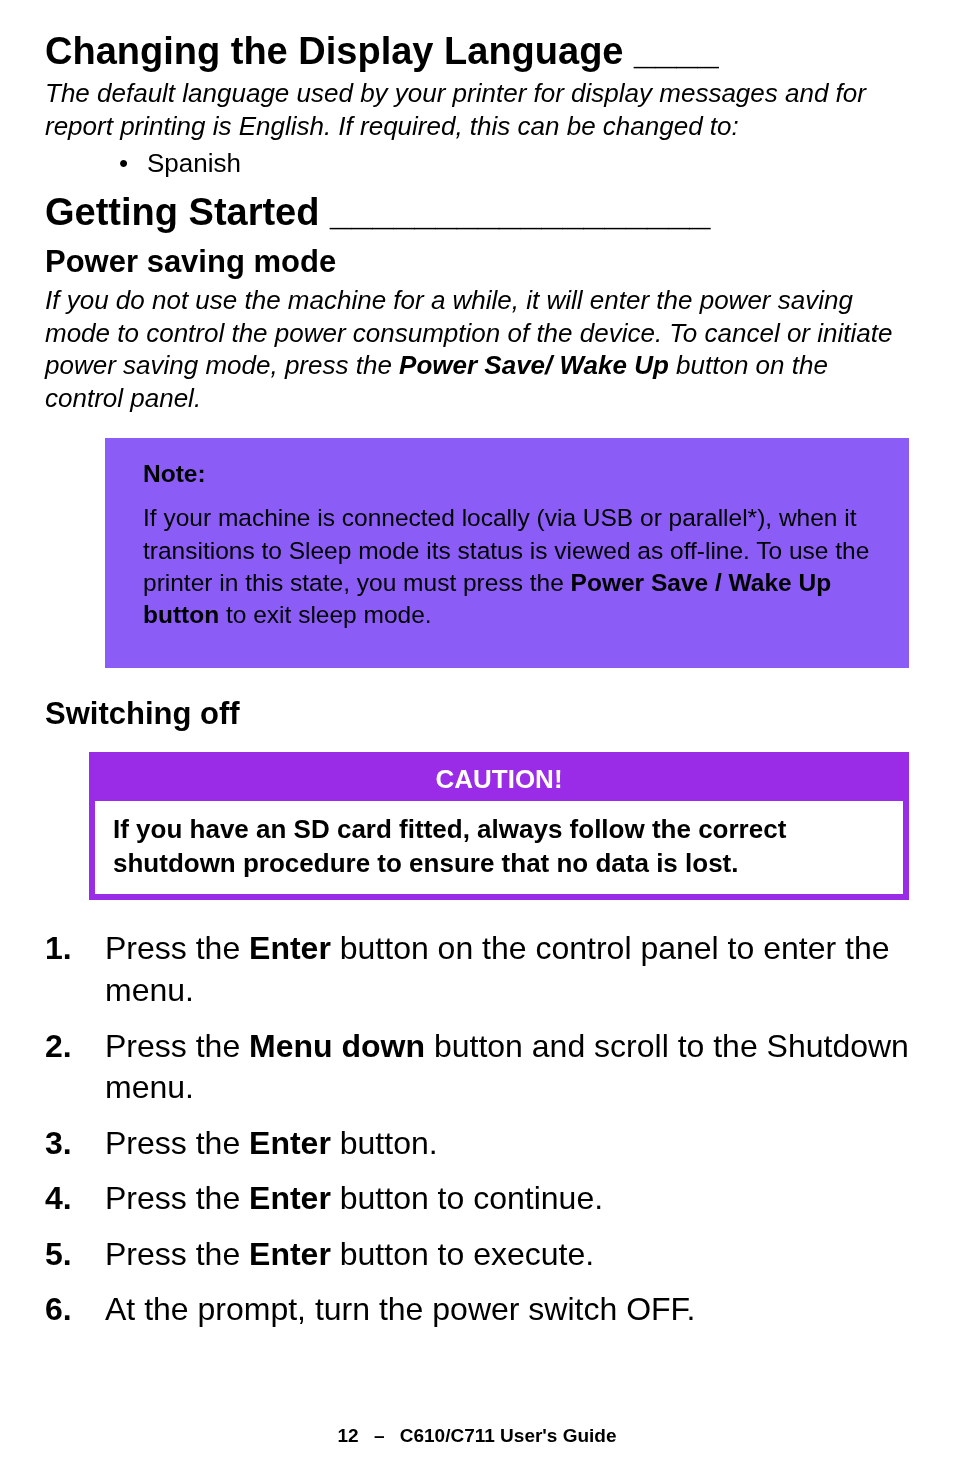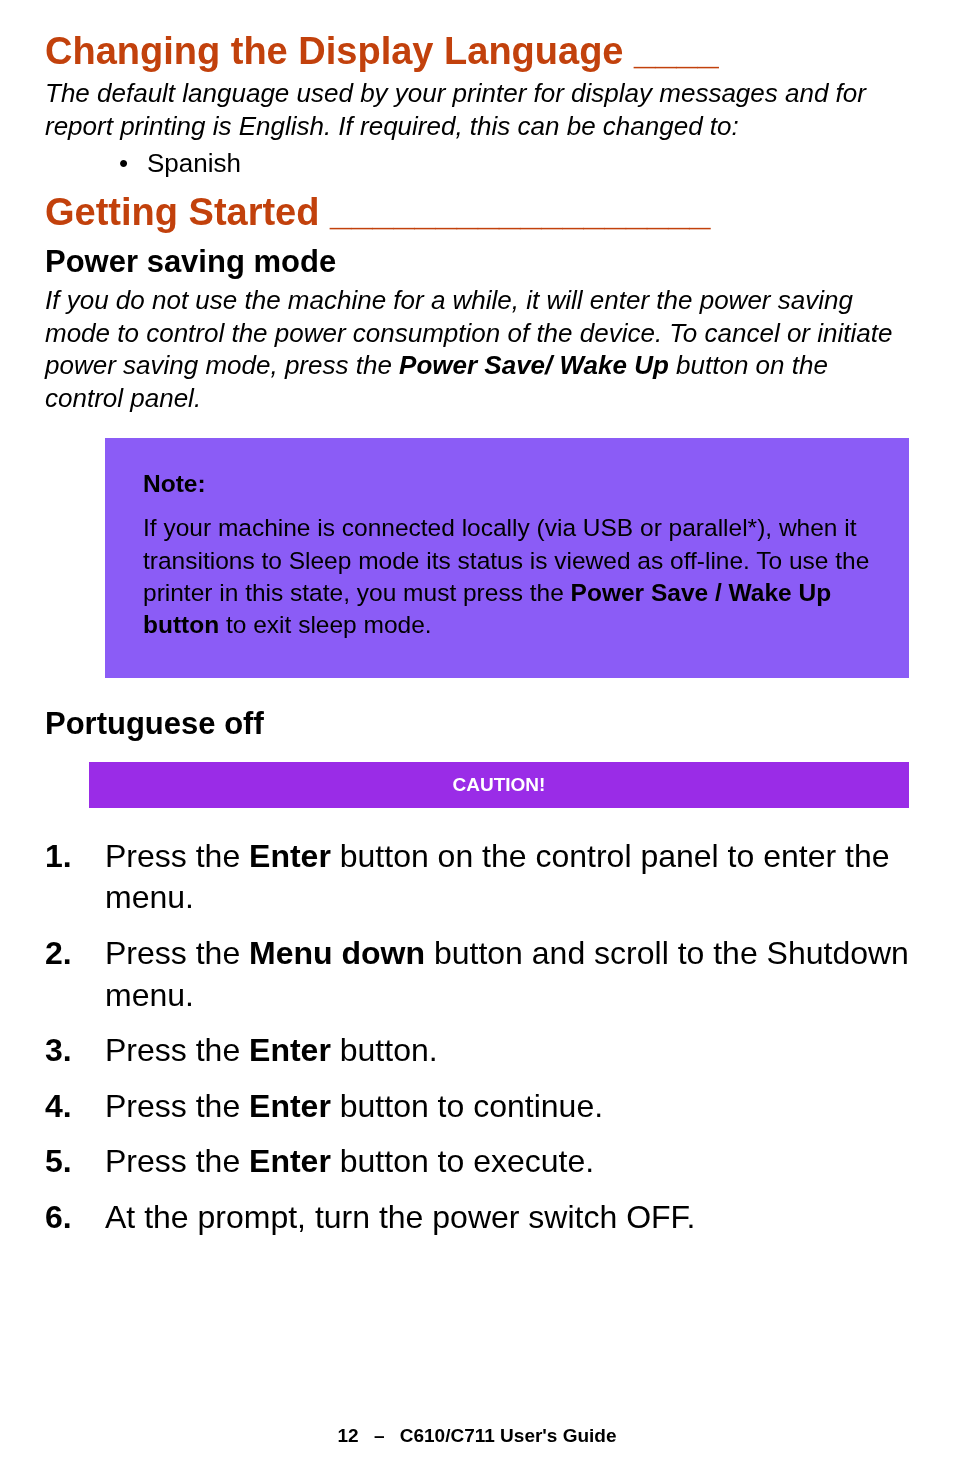--- a/index.html
+++ b/index.html
@@ -6,21 +6,21 @@
   body {
     font-family: Verdana, Geneva, sans-serif;
     width: 954px;
     min-height: 1475px;
     background: #fff;
     padding: 30px 45px 20px 45px;
     color: #000;
     position: relative;
   }
   h1 {
-    color: #c2410c;
+    color: #000000;
     font-size: 38px;
     font-weight: bold;
     margin-bottom: 4px;
     white-space: nowrap;
     overflow: hidden;
   }
   .body-text {
     font-size: 26px;
     line-height: 1.25;
     margin-bottom: 4px;
@@ -39,39 +39,39 @@
     display: inline-block;
     width: 28px;
     margin-left: -6px;
   }
   h2 {
     font-size: 31px;
     font-weight: bold;
     margin-top: 10px;
     margin-bottom: 4px;
   }
-  .bold { font-weight: bold; margin-top: 10px; }
+  .bold { font-weight: bold; }
   .note-box {
     background: #8b5cf6;
     margin: 24px 0 28px 60px;
     padding: 20px 24px 24px 38px;
     font-size: 24.5px;
     line-height: 1.32;
   }
   .note-box p { margin-bottom: 12px; }
   .caution-wrapper {
     margin: 20px 0 28px 44px;
     border: 6px solid #9A2CE7;
   }
   .caution-header {
     background: #9A2CE7;
     color: #fff;
     font-weight: bold;
     text-align: center;
-    font-size: 19px;
+    font-size: 26px;
     padding: 6px 0;
   }
   .caution-body {
     background: #fff;
     padding: 12px 18px 14px 18px;
     font-size: 26px;
     font-weight: bold;
     line-height: 1.3;
   }
   ol {
@@ -119,24 +119,25 @@
   <span>If you do not use the machine for a while, it will enter the power saving mode to control the power consumption of the device. To cancel or initiate power saving mode, press the </span><span class="bold">Power Save/ Wake Up</span><span> button on the control panel.</span>
 </p>
 
 <div class="note-box">
   <p class="bold">Note:</p>
   <p>
     <span>If your machine is connected locally (via USB or parallel*), when it transitions to Sleep mode its status is viewed as off-line. To use the printer in this state, you must press the </span><span class="bold">Power Save / Wake Up button</span><span> to exit sleep mode.</span>
   </p>
 </div>
 
-<h2>Portuguese off</h2>
+<h2>Switching off</h2>
 
 <div class="caution-wrapper">
   <div class="caution-header">CAUTION!</div>
+  <div class="caution-body">If you have an SD card fitted, always follow the correct shutdown procedure to ensure that no data is lost.</div>
 </div>
 
 <ol>
   <li><span>Press the </span><span class="bold">Enter</span><span> button on the control panel to enter the menu.</span></li>
   <li><span>Press the </span><span class="bold">Menu down</span><span> button and scroll to the Shutdown menu.</span></li>
   <li><span>Press the </span><span class="bold">Enter</span><span> button.</span></li>
   <li><span>Press the </span><span class="bold">Enter</span><span> button to continue.</span></li>
   <li><span>Press the </span><span class="bold">Enter</span><span> button to execute.</span></li>
   <li><span>At the prompt, turn the power switch OFF.</span><span class="bold"></span><span></span></li>
 </ol>

